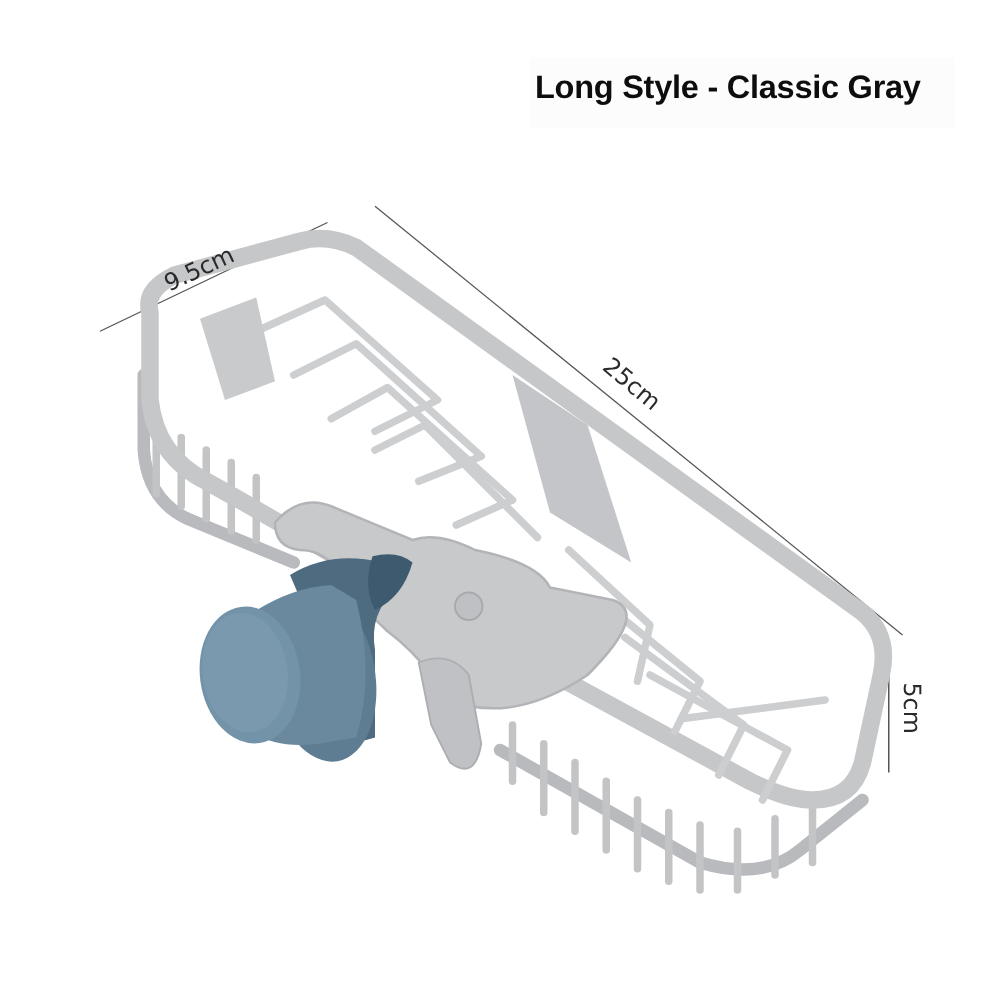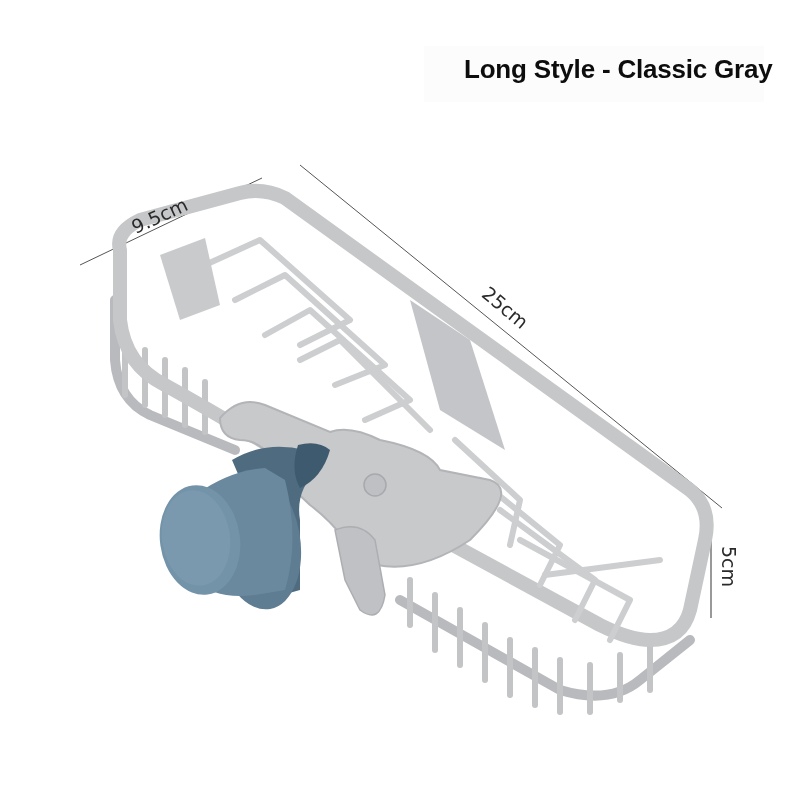--- a/index.html
+++ b/index.html
@@ -1,18 +1,18 @@
 <!DOCTYPE html>
 <html><head>
 <meta charset="utf-8">
 <style>
   html, body { margin: 0; padding: 0; background: #ffffff; }
   body { width: 800px; height: 800px; position: relative; overflow: hidden; font-family: "DejaVu Sans", sans-serif; }
   .title-box { position: absolute; left: 424px; top: 46px; width: 340px; height: 56px; background: #fcfcfc; }
-  .title { position: absolute; left: 428px; top: 54px; font-family: "Liberation Sans", sans-serif; font-weight: bold; font-size: 26px; color: #0d0d0d; letter-spacing: -0.2px; white-space: nowrap; margin-left: 36px; }
+  .title { position: absolute; left: 428px; top: 54px; font-family: "Liberation Sans", sans-serif; font-weight: bold; font-size: 26px; color: #0d0d0d; letter-spacing: -0.2px; white-space: nowrap; }
   .dim-label { position: absolute; font-family: "DejaVu Sans", sans-serif; font-size: 19px; color: #2a2a2a; white-space: nowrap; transform-origin: 0 0; }
   svg.product { position: absolute; left: 0; top: 0; }
 </style>
 </head>
 <body>
 
 <div class="title-box"></div>
 <div class="title">Long Style - Classic Gray</div>
 
 <svg class="product" width="800" height="800" viewBox="0 0 800 800">

